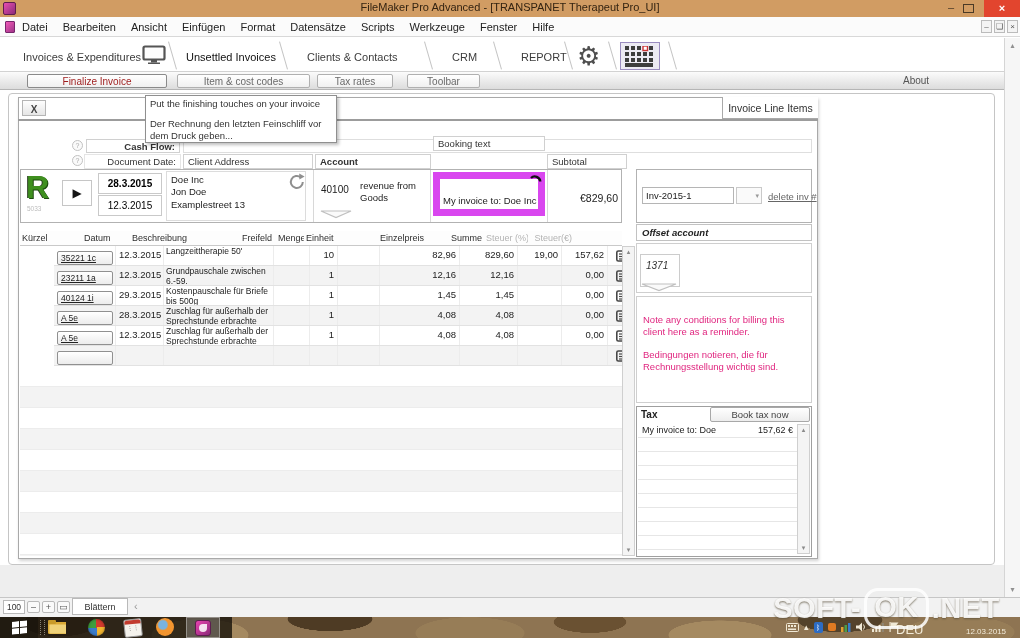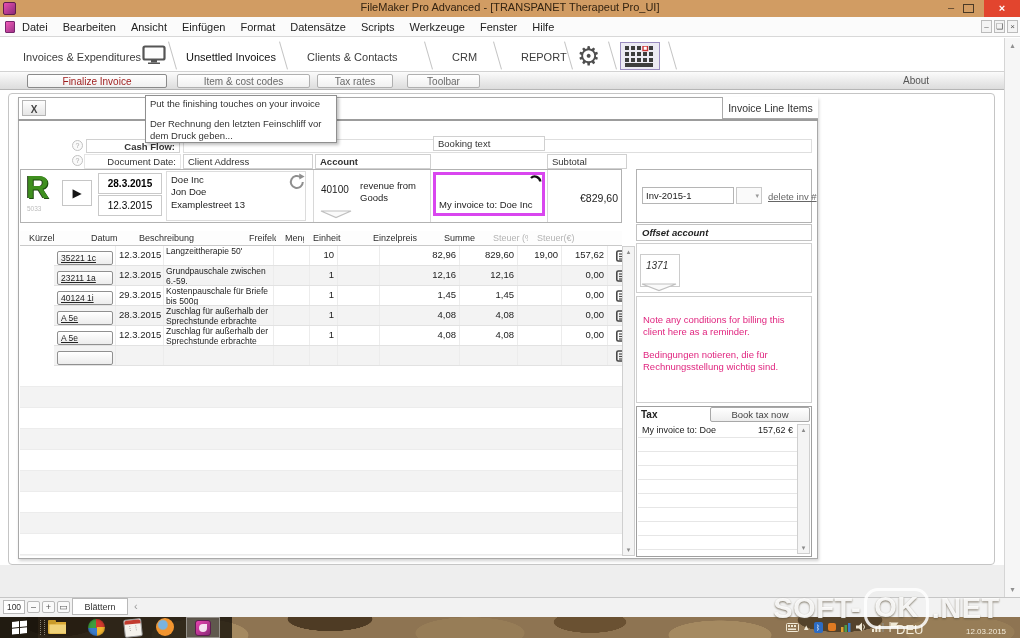--- a/index.html
+++ b/index.html
@@ -44,31 +44,31 @@
   
   .recrow{left:20px;top:169px;width:602px;height:54px;border:1px solid #b2b2b2;background:#fff;box-sizing:border-box;}
   .rletter{left:26px;top:169px;font-size:32px;font-weight:bold;color:var(--green,#3f8f1f);text-shadow:1px 1px 0 #1c4a0e,-1px 0 0 #2a3a22;line-height:36px;}
   .rid{left:27px;top:205px;font-size:6.5px;color:#bcbcbc;}
   .playbtn{left:62px;top:180px;width:30px;height:26px;border:1px solid #c6c6c6;background:#fff;text-align:center;line-height:25px;font-size:12px;color:#141414;box-sizing:border-box;}
   .datebox{left:98px;width:64px;height:21px;border:1px solid #c9c9c9;text-align:center;font-size:10px;line-height:20px;box-sizing:border-box;background:#fff;}
   .addrfield{left:166px;top:171px;width:140px;height:50px;border:1px solid #dcdcdc;box-sizing:border-box;font-size:9.5px;color:#222;line-height:1.3;padding:2px 4px;}
   .vdiv{top:170px;width:1px;height:52px;background:#d8d8d8;}
   .acctcode{left:317px;top:171px;width:42px;height:38px;font-size:10px;color:#222;line-height:38px;padding-left:4px;box-sizing:border-box;}
   .acctname{left:360px;top:180px;width:68px;font-size:9.5px;color:#222;line-height:1.3;}
-  .bookfield{left:433px;top:172px;width:112px;height:44px;border:3px solid #d946ef;box-sizing:border-box;}
+  .bookfield{left:433px;top:172px;width:112px;height:44px;border:7px solid #d946ef;box-sizing:border-box;}
   .booktext{left:3px;bottom:3px;font-size:9.5px;color:#222;white-space:nowrap;}
   .subtotval{left:550px;top:192px;width:68px;text-align:right;font-size:10.5px;color:#222;}
   .invbox{left:636px;top:169px;width:176px;height:54px;border:1px solid #b2b2b2;box-sizing:border-box;background:#fff;}
   .invfield{left:642px;top:187px;width:92px;height:17px;border:1px solid #b5b5b5;font-size:9.5px;line-height:16px;padding-left:3px;box-sizing:border-box;color:#222;}
   .invdrop{left:736px;top:187px;width:26px;height:17px;border:1px solid #c9c9c9;background:#fafafa;box-sizing:border-box;font-size:7px;color:#999;text-align:right;line-height:16px;padding-right:2px;}
   .invlink{left:768px;top:191px;font-size:9.5px;color:#666;text-decoration:underline;}
   
   .grid11{display:grid;grid-template-columns:62px 48px 110px 36px 28px 42px 80px 58px 44px 46px 40px;}
   .thead{left:20px;top:231px;width:602px;height:15px;font-size:9px;color:#2e2e2e;border-bottom:1px solid #c9c9c9;background:#fdfdfd;box-sizing:border-box;}
-  .thead span{padding:2px 9px;white-space:nowrap;overflow:hidden;}
+  .thead span{padding:2px 2px;white-space:nowrap;overflow:hidden;}
   .thead .num,.trow .num{text-align:right;}
   .thead .gray,.trow .gray{color:#b3b3b3;}
   .tbody{left:20px;top:246px;width:602px;height:310px;overflow:hidden;}
   .trow{height:20px;border-bottom:1px solid #e2e2e2;background:#fff;box-sizing:border-box;margin-left:34px;}
   .trow.alt{background:#f3f3f3;}
   .trow .c{font-size:9.5px;color:#222;padding:3px 3px 0 3px;border-right:1px solid #ececec;overflow:hidden;white-space:nowrap;box-sizing:border-box;}
   .trow .cdesc{padding:0;}
   .desc-inner{display:block;max-height:19px;overflow:hidden;font-size:8.5px;line-height:1.12;padding:1px 2px;white-space:normal;}
   .desc-inner.focused{outline:1.5px solid #2b2b2b;background:#fff;}
   .kbtn{width:56px;height:14px;margin-top:2px;font-size:8.5px;text-decoration:underline;text-align:left;padding:0 3px;background:linear-gradient(#fff,#ececec);border:1px solid #909090;border-radius:2px;color:#222;font-family:"Liberation Sans",sans-serif;box-sizing:border-box;}

